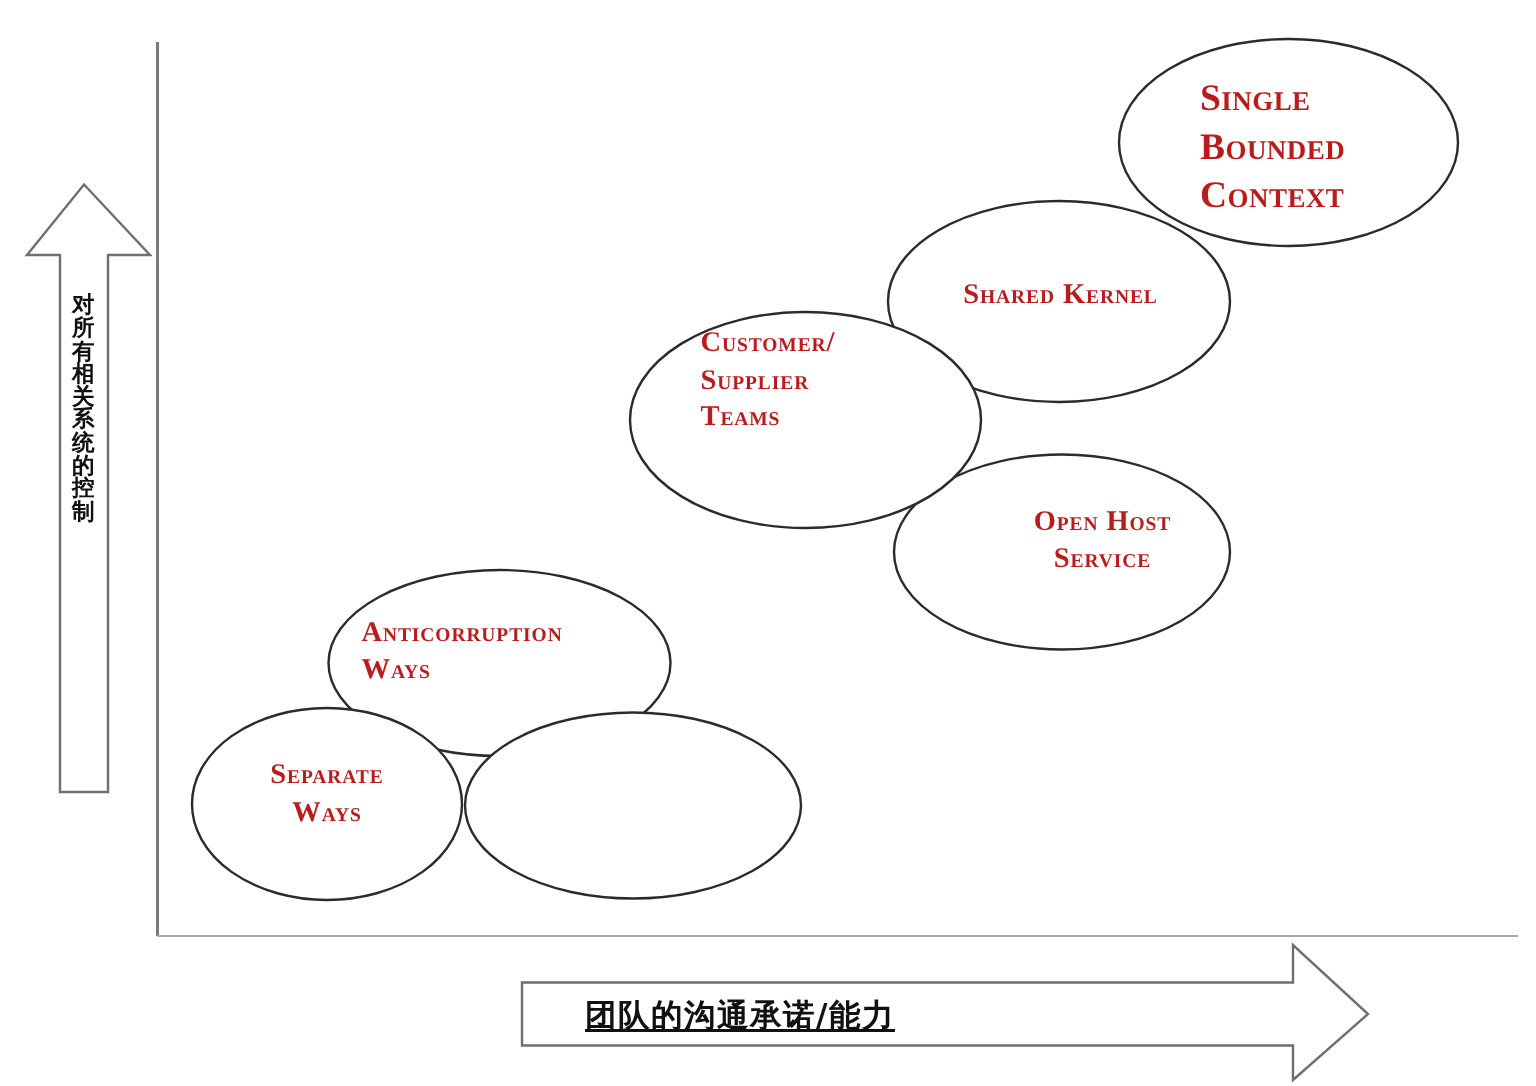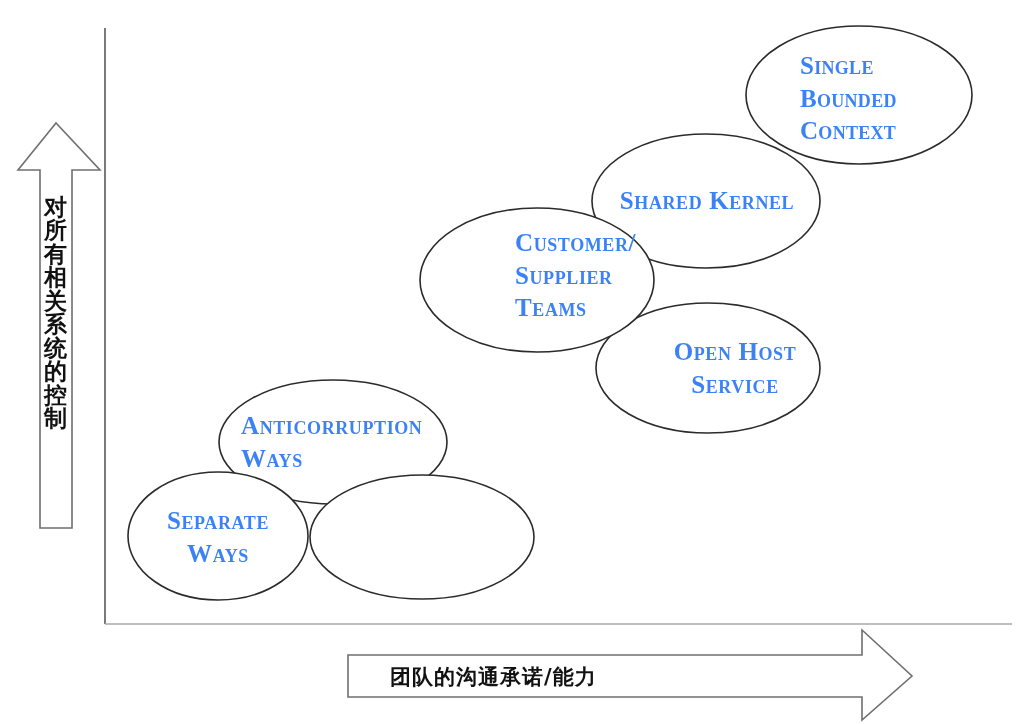--- a/index.html
+++ b/index.html
@@ -42,31 +42,31 @@
   }
   .arrow-outline {
     fill: #ffffff;
     stroke: #6f6f6f;
     stroke-width: 1.6;
     stroke-linejoin: miter;
   }
   
   .node-label {
     position: absolute;
-    color: #3b82f6;
+    color: #b91c1c;
     line-height: 1.30;
     white-space: pre-line;
     pointer-events: none;
     letter-spacing: 0.3px;
   }
   
   .smallcaps {
     font-variant: small-caps;
     font-weight: 600;
-    font-size: 25px;
+    font-size: 19px;
     letter-spacing: 0.6px;
   }
   .mixedcaps-first {
     font-variant: small-caps;
     font-weight: 600;
     font-size: 25px;
   }
   .label-left   { text-align: left; }
   .label-center { text-align: center; }
 
@@ -78,21 +78,21 @@
     font-weight: 700;
     font-size: 21px;
     letter-spacing: 1px;
     white-space: nowrap;
   }
   .axis-caption-v {
     position: absolute;
     color: #111111;
     font-family: "DejaVu Sans", "Liberation Sans", sans-serif;
     font-weight: 700;
-    font-size: 23px;
+    font-size: 15px;
     letter-spacing: 1px;
     width: 26px;
     line-height: 1.02;
     word-break: break-all;
     text-align: center;
   }
 </style>
 </head>
 <body>
 
@@ -116,30 +116,30 @@
     <ellipse class="ellipse-shape" cx="422" cy="537" rx="112" ry="62"></ellipse>
   </svg>
 
   <div class="node-label smallcaps label-center" style="left:150px; top:505px; width:136px;">Separate
 Ways</div>
 
 
   <div class="node-label smallcaps label-left" style="left:241px; top:410px; width:220px;">Anticorruption
 Ways</div>
 
-  <div class="node-label smallcaps label-left" style="left:467px; top:227px; width:190px;margin-left:48px;">Customer/
+  <div class="node-label smallcaps label-left" style="left:467px; top:217px; width:190px;">Customer/
 Supplier
 Teams</div>
 
   <div class="node-label smallcaps label-left" style="left:645px; top:336px; width:180px;text-align:center;">Open Host
 Service</div>
 
   <div class="node-label smallcaps label-center" style="left:610px; top:185px; width:194px;">Shared Kernel</div>
 
   <div class="node-label mixedcaps-first label-left" style="left:800px; top:50px; width:160px;">Single
 Bounded
 Context</div>
 
   <div class="axis-caption-v" style="left:43px; top:196px;">对所有相关系统的控制</div>
 
-  <div class="axis-caption-h" style="left:390px; top:663px;">团队的沟通承诺/能力</div>
+  <div class="axis-caption-h" style="left:390px; top:663px;text-decoration:underline;">团队的沟通承诺/能力</div>
 
 </div>
 
 </body></html>

